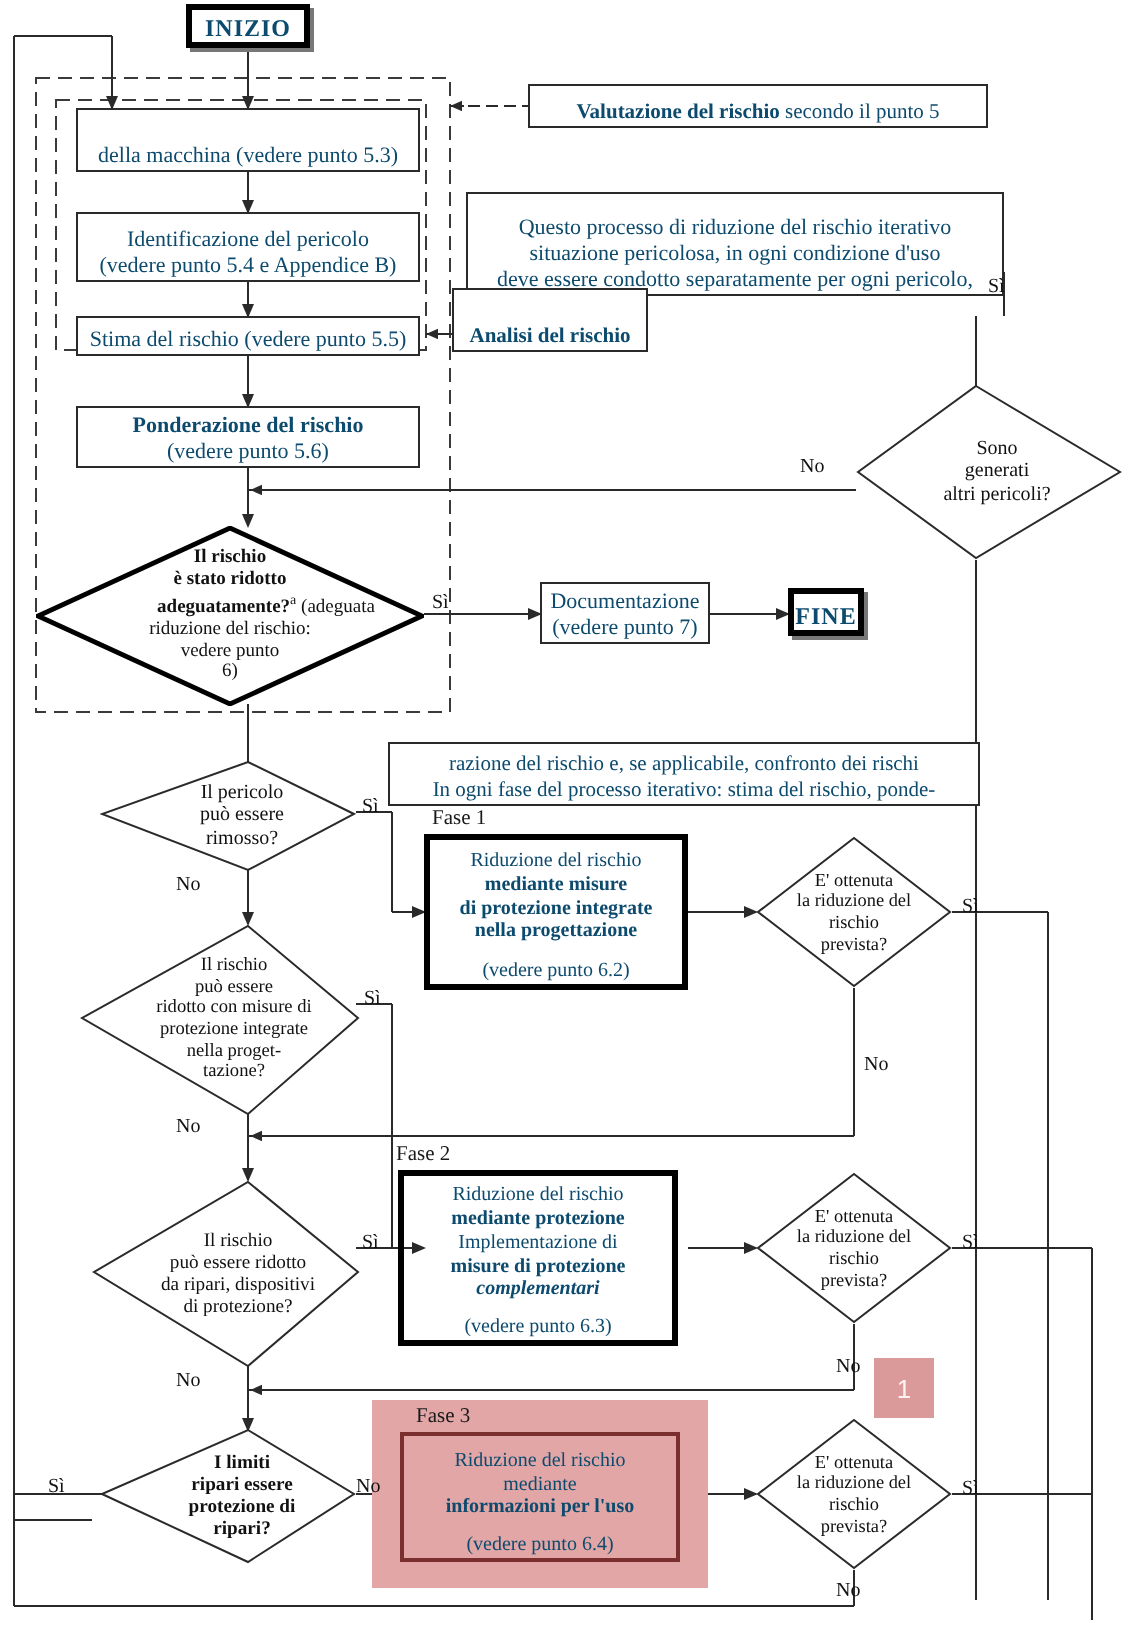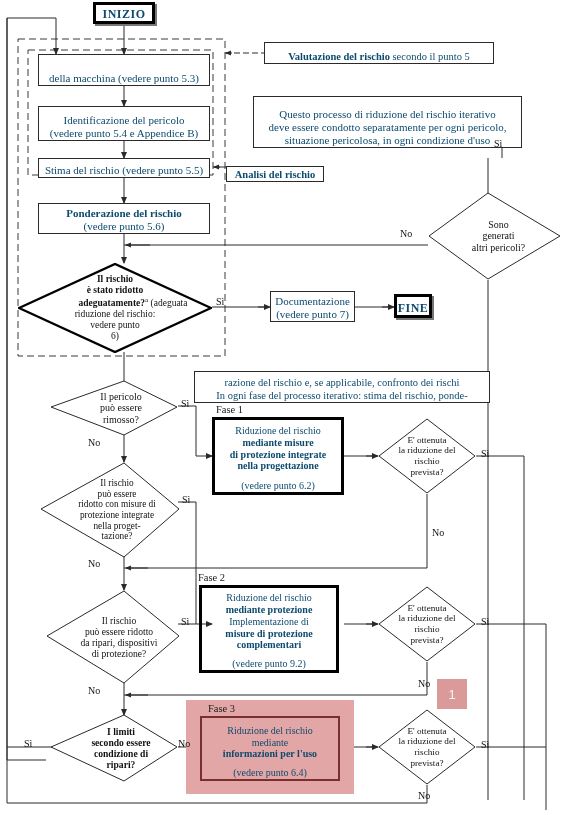--- a/index.html
+++ b/index.html
@@ -208,29 +208,29 @@
       <div>(vedere punto 7)</div>
     </div>
   </div>
 
   <div class="node box" style="left:264px; top:42px; width:230px; height:22px; font-size:10.5px;">
     <div style="white-space:nowrap;">
       <b>Valutazione del rischio</b><span> secondo il punto 5</span>
     </div>
   </div>
 
-  <div class="node box" style="left:233px; top:96px; width:269px; height:52px; font-size:11px;margin-left:20px;">
+  <div class="node box" style="left:233px; top:96px; width:269px; height:52px; font-size:11px;">
     <div>
       <div>Questo processo di riduzione del rischio iterativo</div>
+      <div>situazione pericolosa, in ogni condizione d'uso</div>
       <div>deve essere condotto separatamente per ogni pericolo,</div>
-      <div>situazione pericolosa, in ogni condizione d'uso</div>
-    </div>
-  </div>
-
-  <div class="node box" style="left:226px; top:166px; width:98px; height:16px; font-size:10.5px;">
+    </div>
+  </div>
+
+  <div class="node box" style="left:226px; top:144px; width:98px; height:32px; font-size:10.5px;">
     <b>Analisi del rischio</b>
   </div>
 
   <div class="node box" style="left:194px; top:371px; width:296px; height:32px; font-size:10.5px;">
     <div>
       <div>razione del rischio e, se applicabile, confronto dei rischi</div>
       <div>In ogni fase del processo iterativo: stima del rischio, ponde-</div>
     </div>
   </div>
 
@@ -297,22 +297,22 @@
       <div>di protezione?</div>
     </div>
   </div>
 
   <div class="diamond-wrap" style="left:50px; top:714px; width:128px; height:68px;">
     <svg width="128" height="68" viewBox="0 0 128 68" xmlns="http://www.w3.org/2000/svg">
       <polygon points="74,1 127,33 74,67 1,33" fill="#fff" stroke="#2a2a2a" stroke-width="1"></polygon>
     </svg>
     <div class="diamond-text" style="font-size:9.6px; padding-left:14px;font-weight:bold;">
       <div>I limiti</div>
-      <div>secondo essere</div>
-      <div>condizione di</div>
+      <div>ripari essere</div>
+      <div>protezione di</div>
       <div>ripari?</div>
     </div>
   </div>
 
   <div class="diamond-wrap" style="left:378px; top:418px; width:98px; height:76px;">
     <svg width="98" height="76" viewBox="0 0 98 76" xmlns="http://www.w3.org/2000/svg">
       <polygon points="49,1 97,38 49,75 1,38" fill="#fff" stroke="#2a2a2a" stroke-width="1"></polygon>
     </svg>
     <div class="diamond-text" style="font-size:9.2px;">
       <div>E' ottenuta</div>
@@ -358,23 +358,23 @@
     </div>
   </div>
 
   <div class="fase-lbl" style="left:198px; top:572px;">Fase 2</div>
   <div class="node box-bold" style="left:199px; top:585px; width:140px; height:88px; font-size:10px;">
     <div>
       <div>Riduzione del rischio</div>
       <div style="font-weight:bold;">mediante protezione</div>
       <div>Implementazione di</div>
       <div style="font-weight:bold;">misure di protezione</div>
-      <div style="font-weight:bold;">complementari</div>
+      <div style="font-weight:bold;font-style:italic;">complementari</div>
       <div style="height:7px;"></div>
-      <div>(vedere punto 9.2)</div>
+      <div>(vedere punto 6.3)</div>
     </div>
   </div>
 
   <div class="pink-panel" style="left:186px; top:700px; width:168px; height:94px;"></div>
   <div class="fase-lbl" style="left:208px; top:703px;">Fase 3</div>
   <div class="node" style="left:200px; top:716px; width:140px; height:65px; font-size:10px;
               border:2.5px solid #7a2e2e; background:#e3a6a6;">
     <div>
       <div>Riduzione del rischio</div>
       <div>mediante</div>

